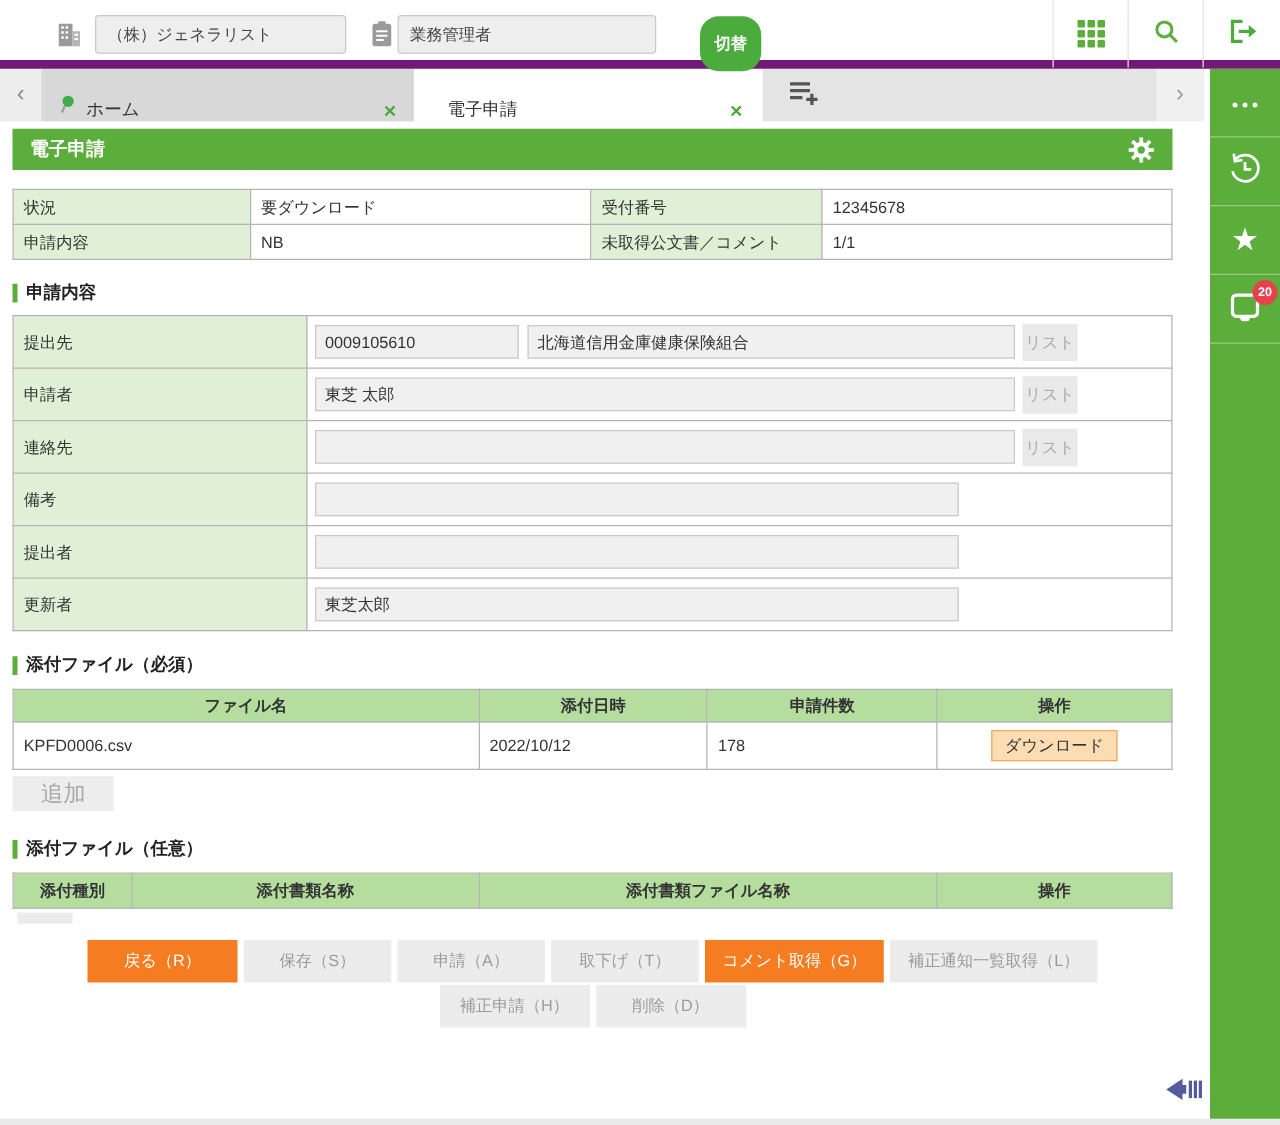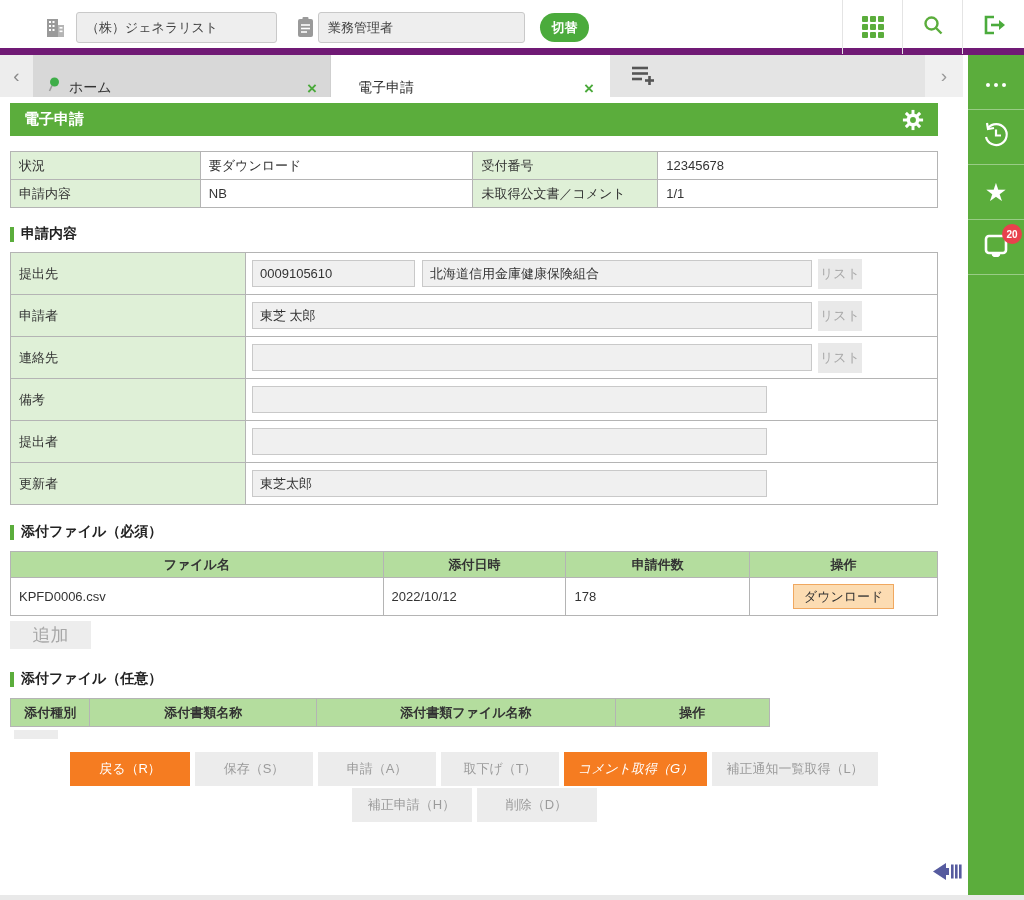--- a/index.html
+++ b/index.html
@@ -8,21 +8,21 @@
     width:1024px; height:900px; position:relative; overflow:hidden;
     font-family:"Liberation Sans","DejaVu Sans",sans-serif; color:#333;
   }
   button { font-family:inherit; cursor:pointer; }
   input { font-family:inherit; }
 
   
   .top-header { position:absolute; left:0; top:0; width:1024px; height:55px; background:#fff; border-bottom:7px solid #701a75; z-index:3; }
   .hdr-ico { position:absolute; top:16px; }
   .hdr-input { position:absolute; top:12px; height:31px; background:#eee; border:1px solid #c9c9c9; border-radius:3px; font-size:13px; color:#444; padding:0 9px; }
-  .switch-btn { position:absolute; left:540px; top:13px; width:49px; height:29px; border:none; border-radius:15px; background:#4bab3c; color:#fff; font-size:13px; font-weight:bold; }
+  .switch-btn { position:absolute; left:560px; top:13px; width:49px; height:44px; border:none; border-radius:15px; background:#4bab3c; color:#fff; font-size:13px; font-weight:bold; }
   .hdr-cell { position:absolute; top:0; height:54px; width:60px; border-left:1px solid #e4e4e4; display:flex; align-items:center; justify-content:center; cursor:pointer; }
   .grid-ico { display:grid; grid-template-columns:repeat(3,6px); grid-template-rows:repeat(3,6px); gap:2px; }
   .grid-ico i { background:#5bad3c; border-radius:1px; }
 
   
   .tab-bar { position:absolute; left:0; top:55px; width:963px; height:42px; background:#e4e4e4; z-index:2; }
   .tab-prev { position:absolute; left:0; top:0; width:34px; height:42px; background:#ededed; border-right:1px solid #d8d8d8; display:flex; align-items:center; justify-content:center; color:#8a8a8a; font-size:19px; cursor:pointer; }
   .tab-next { position:absolute; left:925px; top:0; width:38px; height:42px; background:#f0f0f0; display:flex; align-items:center; justify-content:center; color:#9a9a9a; font-size:19px; cursor:pointer; }
   .tab { position:absolute; top:0; height:42px; display:flex; align-items:flex-end; padding:0 13px; cursor:pointer; }
   .tab-home { left:34px; width:297px; background:#d8d8d8; border-right:1px solid #cfcfcf; }
@@ -66,29 +66,29 @@
   .w-full { width:560px; }
   .w-short { width:515px; }
   .list-btn { margin-left:6px; width:44px; height:30px; background:#e9e9e9; border:none; color:#a9a9a9; font-size:13px; }
 
   .files { margin-top:10px; width:928px; }
   .files th { background:#b4dd9e; height:26px; font-weight:bold; }
   .files td { height:38px; padding:0 8px; }
   .files td.center { text-align:center; }
   .dl-btn { background:#fcdcb2; border:1px solid #f0a860; height:25px; padding:0 10px; font-size:13px; color:#333; }
   .add-btn { margin-top:5px; width:81px; height:28px; background:#ededed; border:none; color:#a8a8a8; font-size:18px; }
-  .opt-table { margin-top:10px; width:760px; }
+  .opt-table { margin-top:10px; width:928px; }
   .opt-table th { background:#b4dd9e; height:28px; font-weight:bold; }
   .stub-strip { width:44px; height:9px; background:#ececec; margin:3px 0 0 4px; }
 
   .actions { margin-top:13px; width:928px; display:flex; justify-content:center; gap:5px; }
   .actions.row2 { margin-top:2px; }
   .btn { height:34px; border:none; font-size:13px; background:#ececec; color:#9b9b9b; padding:0 10px; }
   .btn.primary { background:#f57c21; color:#fff; }
-  .w120 { min-width:120px; } .w118 { min-width:118px; } .w143 { min-width:143px;font-style:italic; } .w166 { min-width:166px; }
+  .w120 { min-width:120px; } .w118 { min-width:118px; } .w143 { min-width:143px; } .w166 { min-width:166px; }
 
   .collapse-arrow { position:absolute; left:931px; top:860px; z-index:4; cursor:pointer; }
   .bottom-strip { position:absolute; left:0; top:895px; width:1024px; height:5px; background:#e9e9e9; }
 </style>
 </head>
 <body>
 
 <div class="top-header">
   <span class="hdr-ico" style="left:44px;">
     <svg width="23" height="23" viewBox="0 0 23 23">

